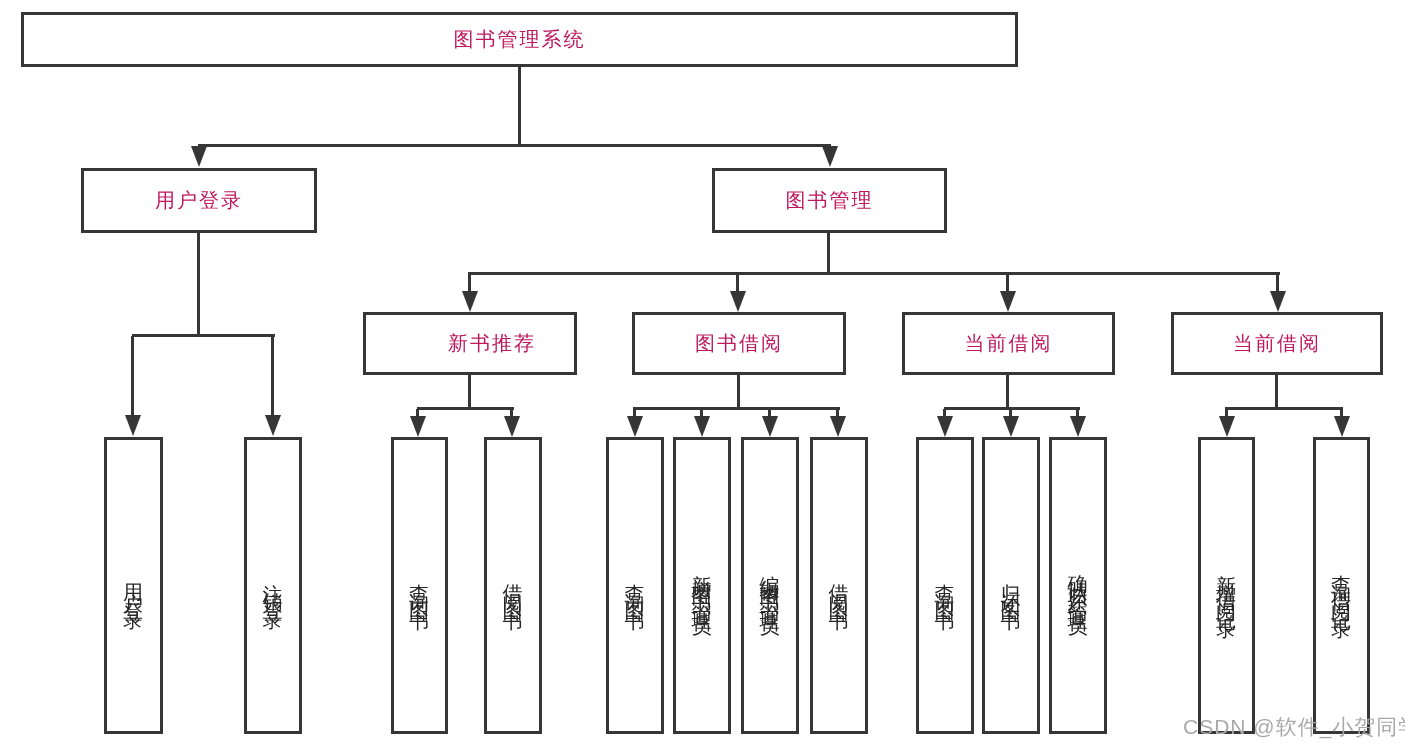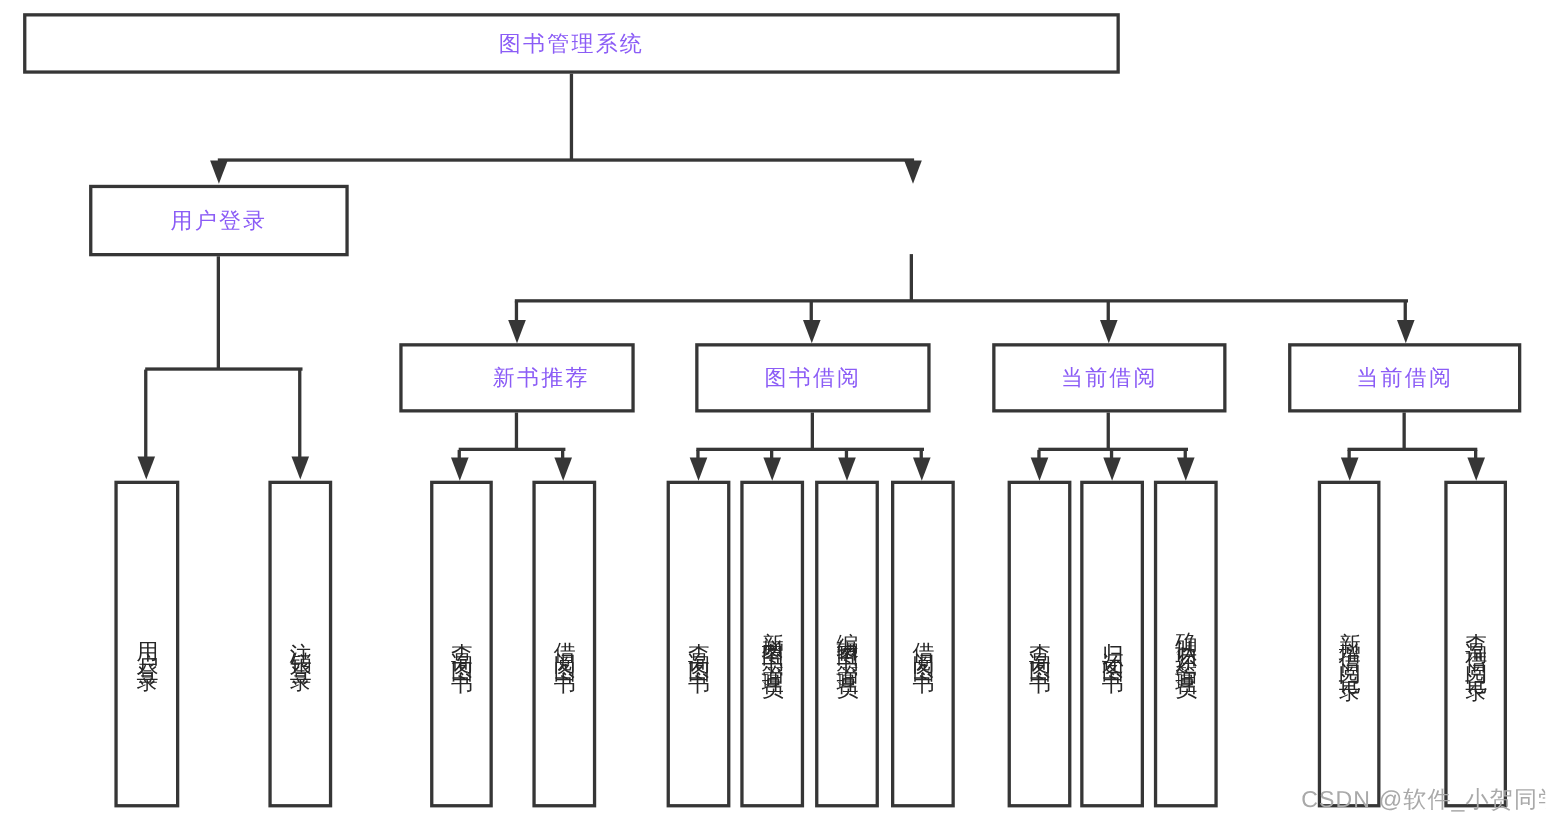--- a/index.html
+++ b/index.html
@@ -20,21 +20,21 @@
     border-right:8px solid transparent;
     border-top:21px solid #363636;
   }
   
   .node{
     position:absolute;box-sizing:border-box;z-index:2;
     background:#ffffff;border:3px solid #363636;
     display:flex;align-items:center;justify-content:center;
   }
   .label{
-    font-size:20px;letter-spacing:2px;color:#8b5cf6;white-space:nowrap;
+    font-size:20px;letter-spacing:2px;color:#be185d;white-space:nowrap;
   }
   .vlabel{
     writing-mode:vertical-rl;text-orientation:mixed;
     font-size:20px;letter-spacing:9px;color:#262626;line-height:1;
   }
   .vlabel.tight{letter-spacing:6px;}
   .watermark{
     position:absolute;left:1183px;top:713px;z-index:10;
     font-size:21px;letter-spacing:1px;color:#a9a9a9;white-space:nowrap;
   }
@@ -101,20 +101,23 @@
   <div class="lv" style="left:1340px;top:409px;height:9px;"></div>
   <div class="arrow" style="left:1334px;top:416px;"></div>
 
   <div class="node" style="left:21px;top:12px;width:997px;height:55px;">
     <span class="label">图书管理系统</span>
   </div>
 
   <div class="node" style="left:81px;top:168px;width:236px;height:65px;">
     <span class="label">用户登录</span>
   </div>
+  <div class="node" style="left:712px;top:168px;width:235px;height:65px;">
+    <span class="label">图书管理</span>
+  </div>
 
   <div class="node" style="left:363px;top:312px;width:214px;height:63px;padding-left:44px;">
     <span class="label">新书推荐</span>
   </div>
   <div class="node" style="left:902px;top:312px;width:213px;height:63px;">
     <span class="label">当前借阅</span>
   </div>
   <div class="node" style="left:632px;top:312px;width:214px;height:63px;">
     <span class="label">图书借阅</span>
   </div>

